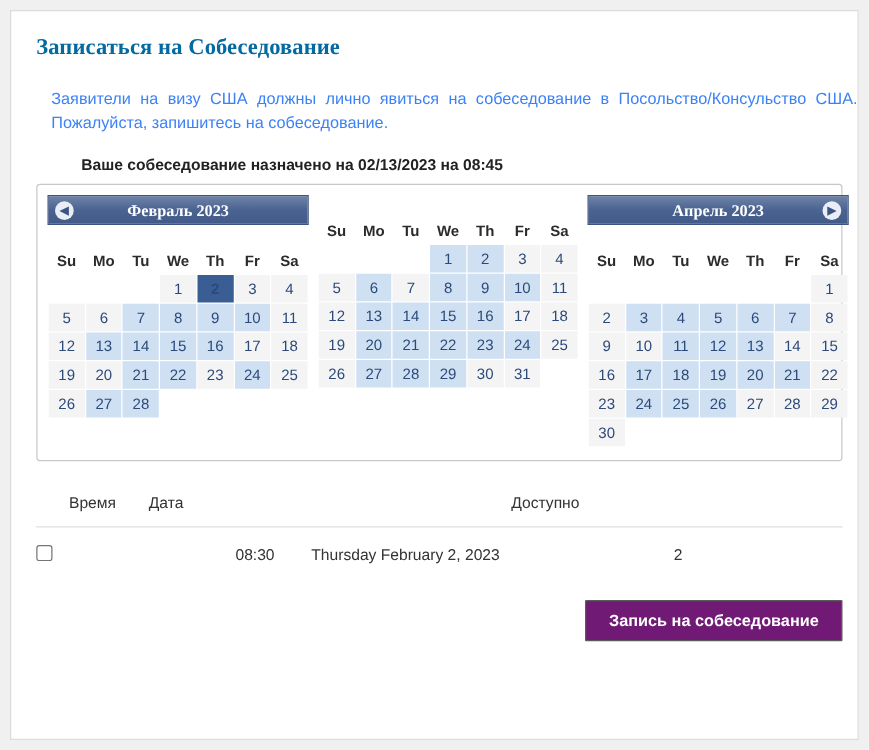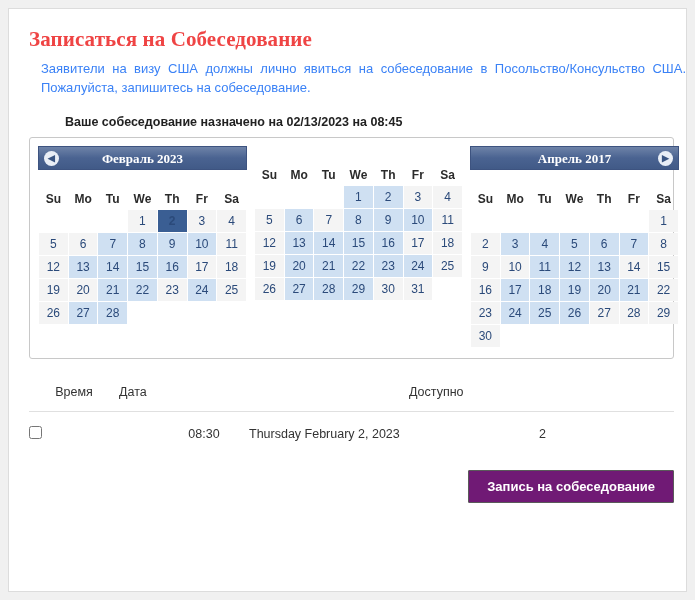--- a/index.html
+++ b/index.html
@@ -23,24 +23,24 @@
     height: 584px;
     background: #ffffff;
     border: 1px solid #dcdcdc;
     overflow: hidden;
   }
   .inner {
     padding: 16px 20px 0 20px;
   }
   .title {
     font-family: "Liberation Serif", serif;
-    font-size: 21px;
-    font-weight: bold;
-    color: #ef4444;
-    margin: 2px 0 7px 0;
+    font-size: 18px;
+    font-weight: bold;
+    color: #0369a1;
+    margin: 2px 0 21px 0;
     letter-spacing: 0.1px;
   }
   .intro {
     font-size: 13px;
     color: #3b82f6;
     line-height: 19px;
     text-align: justify;
     margin: 0 0 18px 12px;
     width: 645px;
   }
@@ -321,21 +321,21 @@
                   <td class="dim">30</td>
                   <td class="dim">31</td>
                   <td class="empty"></td>
                 </tr>
               </tbody>
           </table>
         </div>
 
         <div class="cal">
           <div class="cal-head">
-            <span>Апрель 2017</span>
+            <span>Апрель 2023</span>
             <span class="navbtn next">▶</span>
           </div>
           <table class="cal-grid">
             <thead>
               <tr>
                 <th>Su</th>
                 <th>Mo</th>
                 <th>Tu</th>
                 <th>We</th>
                 <th>Th</th>

